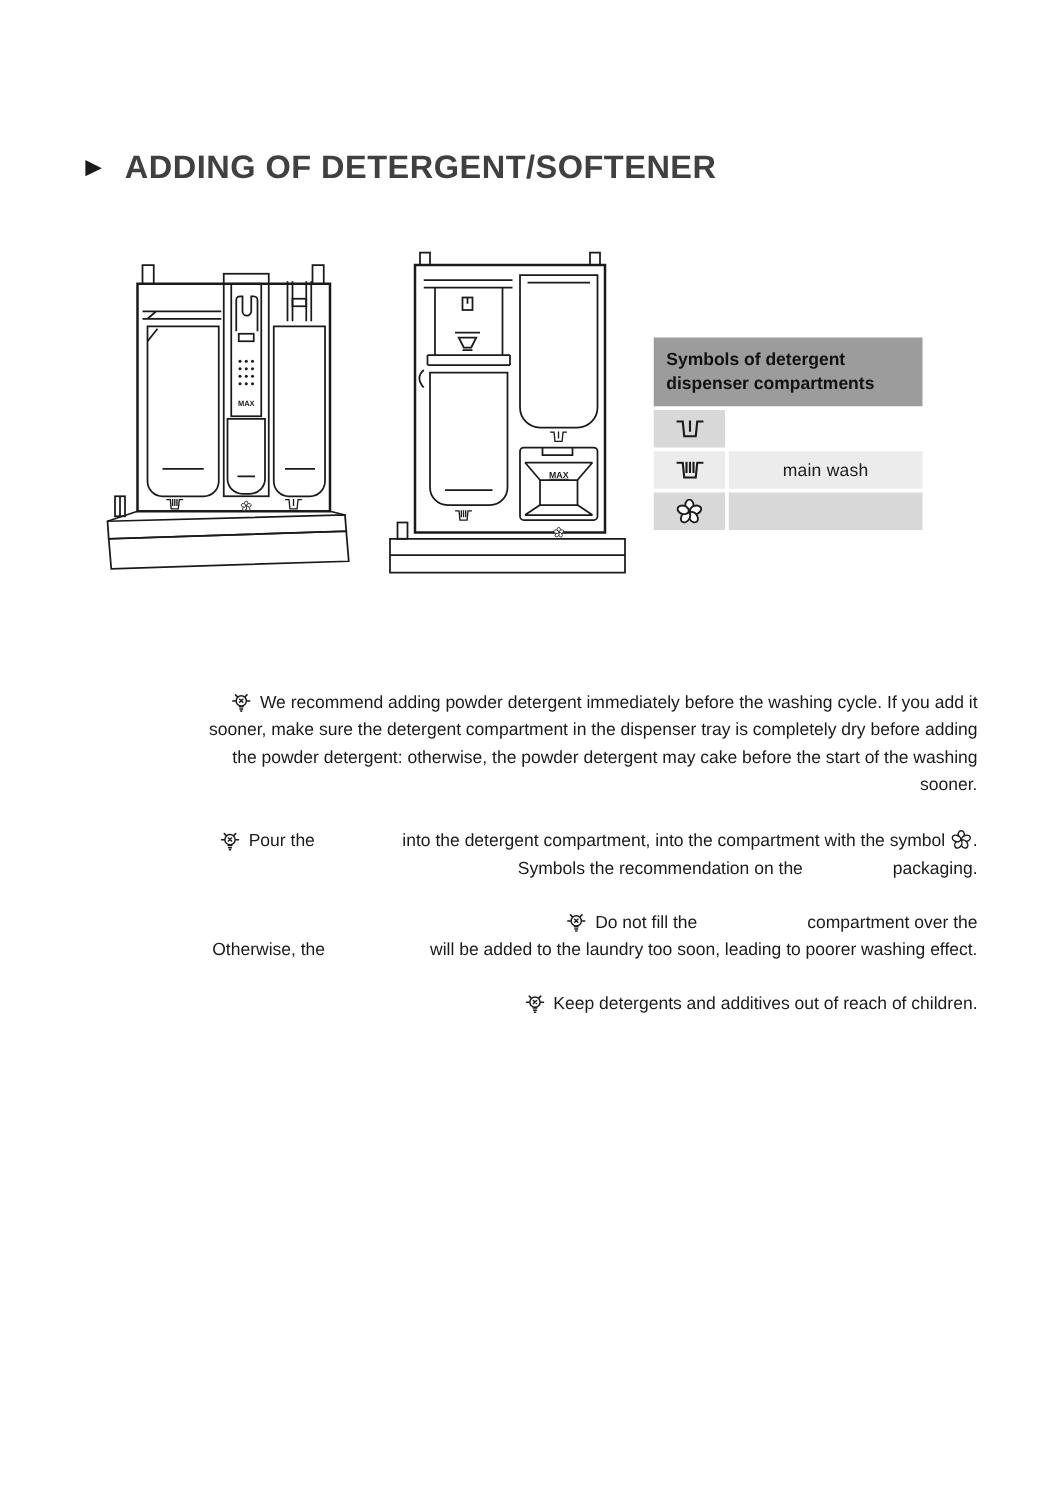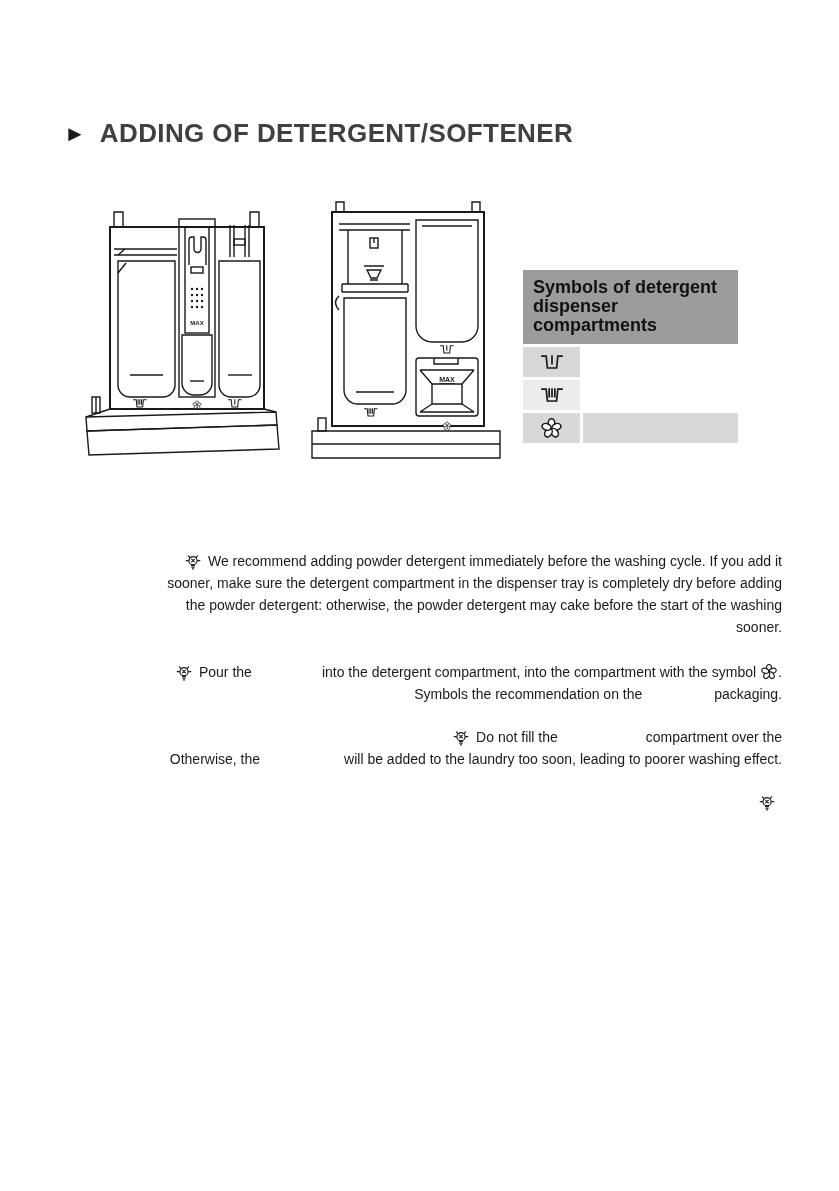--- a/index.html
+++ b/index.html
@@ -21,21 +21,21 @@
   .page-title{
     font-size:26px;font-weight:bold;letter-spacing:0.4px;
     margin:0;color:#404040;
   }
   
   .fig-left{position:absolute;left:78px;top:203px;}
   .fig-right{position:absolute;left:306px;top:196px;}
   
   .sym-table{
     position:absolute;left:523px;top:270px;width:215px;
-    font-size:18px;
+    font-size:14px;
   }
   .sym-header{
     background:#9c9c9c;
     font-weight:bold;line-height:19px;
     padding:8px 10px 9px 10px;
     color:#111111;
   }
   .sym-row{display:flex;margin-top:3px;height:30px;}
   .sym-cell-icon{
     width:57px;flex:0 0 57px;margin-right:3px;
@@ -233,20 +233,21 @@
           </svg>
       </div>
     </div>
 
     <div class="sym-row">
       <div class="sym-cell-icon">
         <svg width="22" height="15" viewBox="0 0 22 15">
             <use href="#tub3"></use>
           </svg>
       </div>
+      <div class="sym-cell-label">main wash</div>
     </div>
 
     <div class="sym-row">
       <div class="sym-cell-icon">
         <svg width="21" height="21" viewBox="-10.5 -10.5 21 21">
             <use href="#flower"></use>
           </svg>
       </div>
       <div class="sym-cell-label"></div>
     </div>
@@ -286,18 +287,18 @@
       </span>
       <span class="line">
         <span>Otherwise, the</span><span class="blank b84"></span><span>will be added to the laundry too soon, leading to poorer washing effect.</span>
       </span>
     </p>
 
     <p class="tip t4">
       <span class="line">
         <svg class="tip-icon" width="16" height="18" viewBox="0 0 16 18">
             <use href="#bulb"></use>
-          </svg>
+          </svg><span>Keep detergents and additives out of reach of children.</span>
       </span>
     </p>
 
   </div>
 </div>
 
 </body></html>

